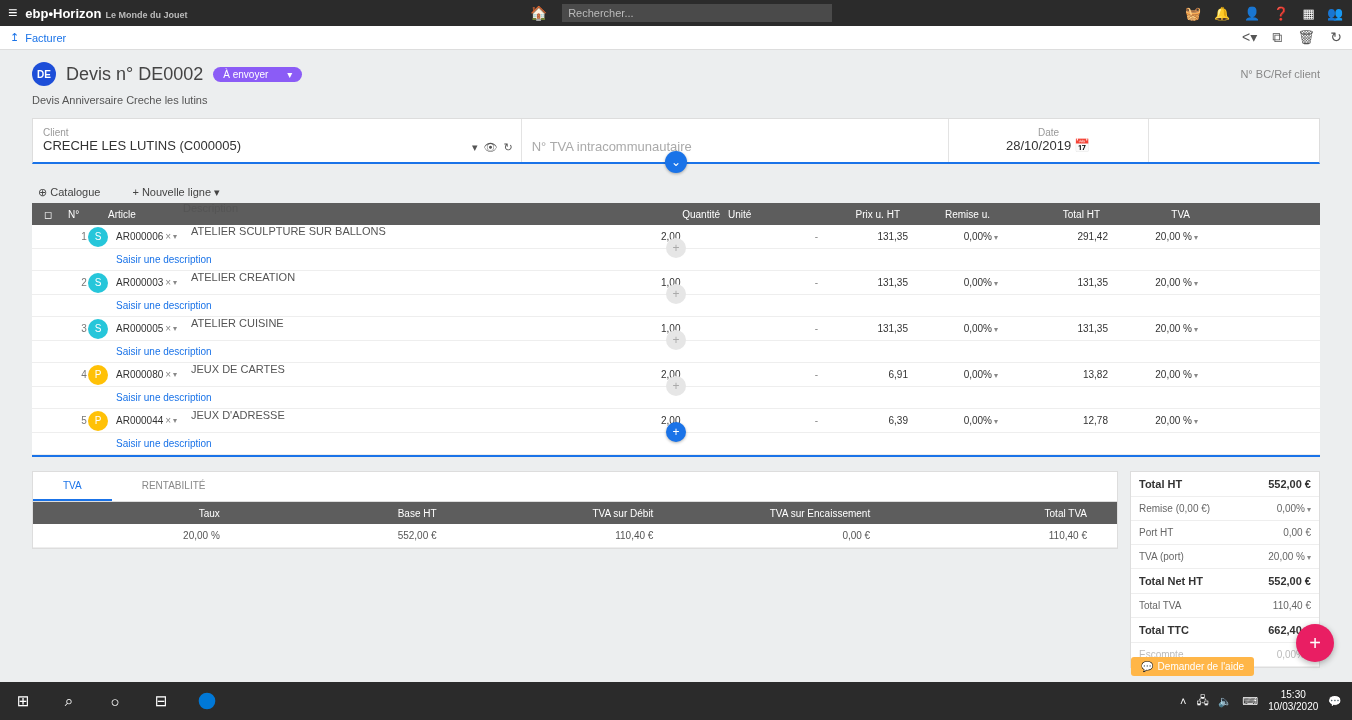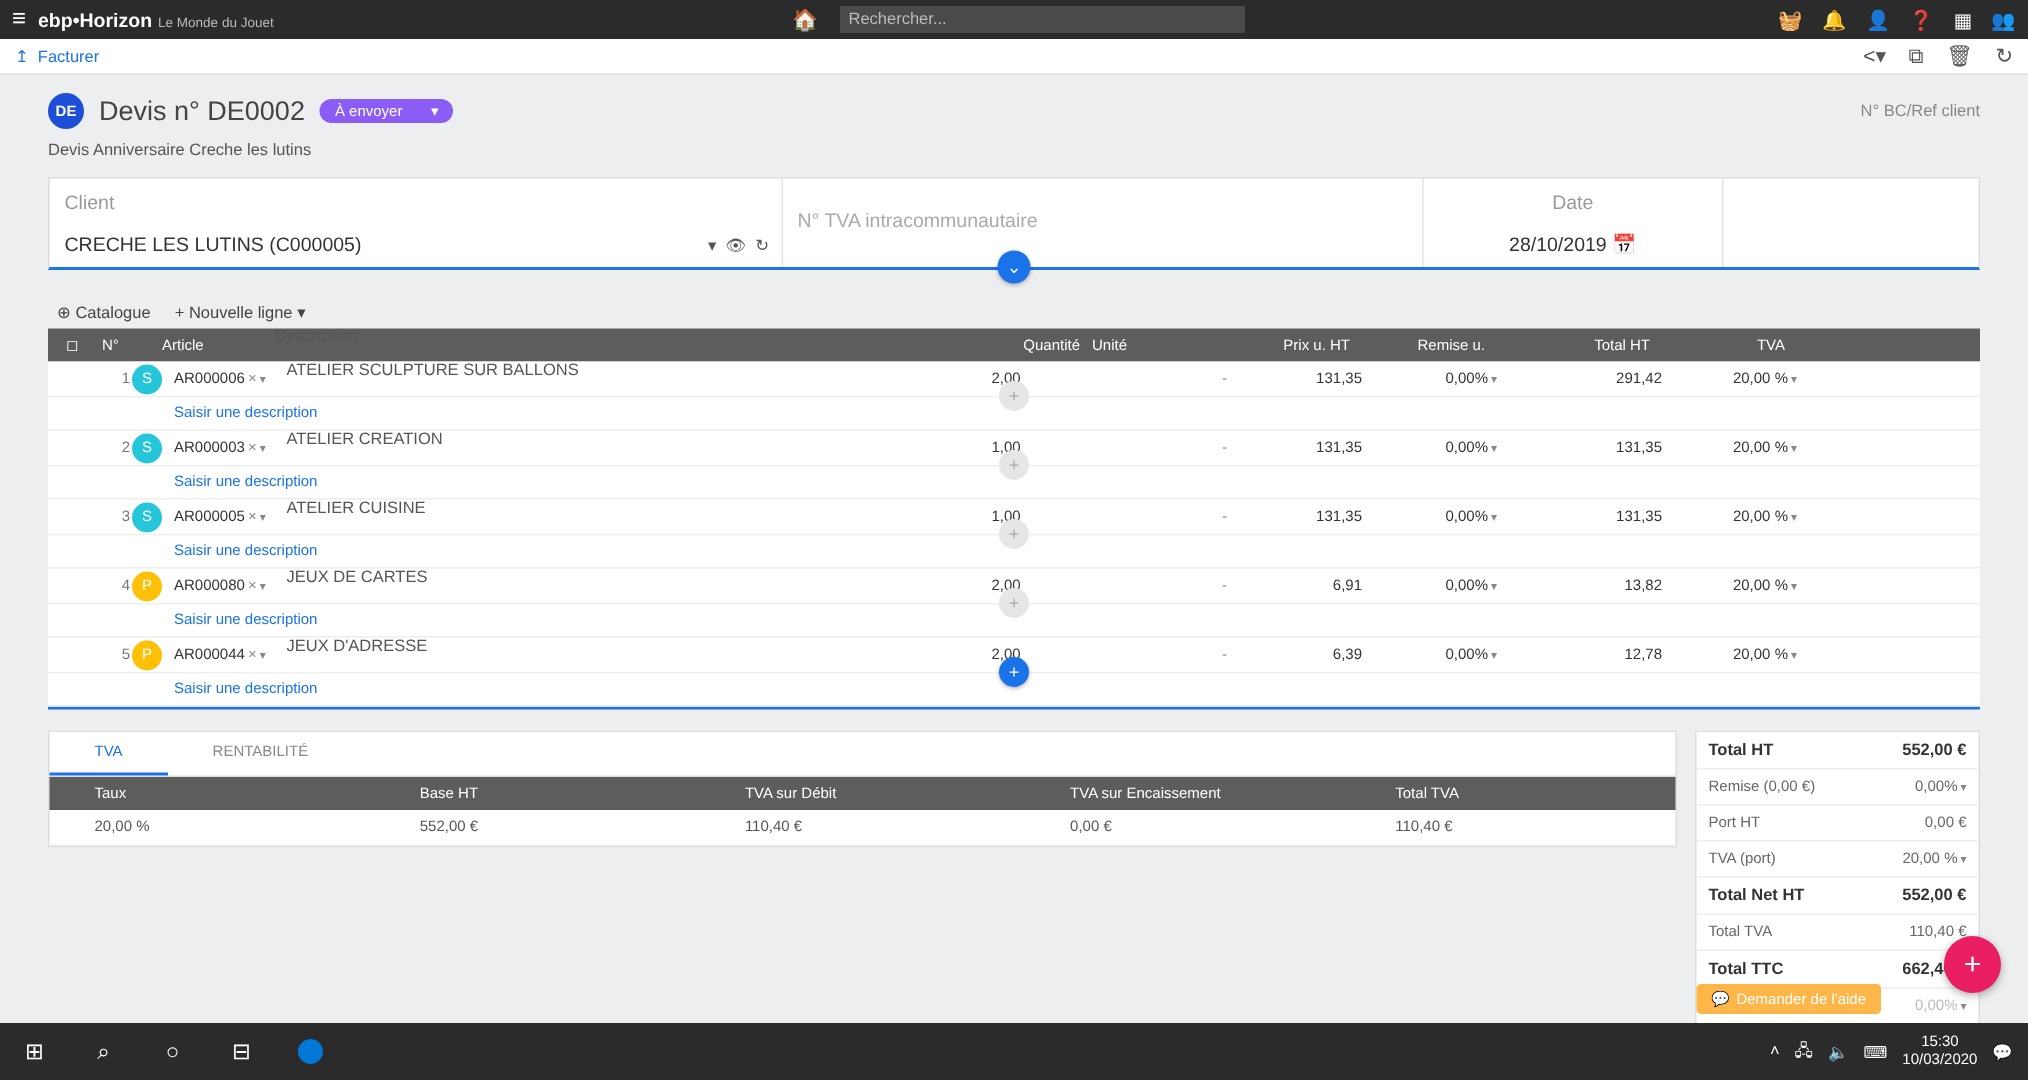--- a/index.html
+++ b/index.html
@@ -1,49 +1,49 @@
 <!DOCTYPE html>
 <html><head>
 <meta charset="utf-8">
 <style>
   *{box-sizing:border-box;margin:0;padding:0;font-family:Arial,Helvetica,sans-serif}
   body{background:#eceeef;overflow:hidden;width:1352px;height:720px;font-size:11px;color:#333}
   .topbar{height:26px;background:#2b2b2b;color:#ddd;display:flex;align-items:center;padding:0 8px;gap:8px}
   .topbar .menu-icon{font-size:16px;cursor:pointer;color:#fff}
   .topbar .brand{font-size:13px;font-weight:bold;color:#fff;display:flex;align-items:baseline;gap:4px}
-  .topbar .brand small{font-size:9px;color:#bbb;font-weight:normal}
+  .topbar .brand small{font-size:9px;color:#bbb;font-weight:bold}
   .topbar .spacer{flex:1}
   .topbar .home{font-size:14px;cursor:pointer;color:#fff;margin-right:6px}
   .topbar .search{background:#4a4a4a;border:none;color:#ddd;width:270px;height:18px;padding:2px 6px;font-size:11px}
   .topbar .search::placeholder{color:#bbb}
   .topbar .right-icons span{color:#fff;margin-left:10px;cursor:pointer;font-size:13px}
   .subbar{height:24px;background:#fff;border-bottom:1px solid #ddd;display:flex;align-items:center;padding:0 10px;gap:6px;color:#1a73e8;font-size:11px}
   .subbar .spacer{flex:1}
   .subbar .ri span{color:#555;font-size:14px;margin-left:12px;cursor:pointer}
   .page{padding:12px 32px 0 32px}
   .titlebar{display:flex;align-items:center;gap:10px;margin-bottom:8px}
   .avatar-de{width:24px;height:24px;border-radius:50%;background:#1d4ed8;color:#fff;display:flex;align-items:center;justify-content:center;font-size:10px;font-weight:bold}
   .titlebar h1{font-size:18px;font-weight:400;color:#444}
   .status-pill{background:#8b5cf6;color:#fff;border-radius:10px;padding:2px 10px;font-size:10px;display:flex;align-items:center;gap:19px}
   .titlebar .spacer{flex:1}
   .titlebar .ref{color:#888;font-size:11px}
   .desc{color:#555;font-size:11px;margin-bottom:12px}
   .card{background:#fff;border:1px solid #ddd;border-bottom:2px solid #1a73e8;display:flex;position:relative}
   .card .col{padding:8px 10px}
   .card .sep{border-right:1px solid #e3e3e3}
-  .card .label{color:#999;font-size:13px;margin-bottom:13px}
+  .card .label{color:#999;font-size:10px;margin-bottom:0}
   .card .val{font-size:13px;color:#333}
   .card .client{flex:0 0 38%;position:relative}
   .card .client .icons{position:absolute;right:8px;bottom:8px;color:#555;font-size:11px;display:flex;gap:6px}
   .card .tva{flex:1}
   .card .tva .placeholder{color:#aaa;font-size:13px}
   .card .date{flex:0 0 200px;text-align:center}
   .card .blank{flex:0 0 170px}
   .expand-btn{position:absolute;left:50%;bottom:-11px;transform:translateX(-50%);width:22px;height:22px;border-radius:50%;background:#1a73e8;color:#fff;display:flex;align-items:center;justify-content:center;cursor:pointer;font-size:12px;box-shadow:0 1px 3px rgba(0,0,0,.3)}
-  .toolbar{margin-top:22px;display:flex;align-items:center;gap:16px;font-size:11px;color:#444;padding:0 6px 4px 6px}
+  .toolbar{margin-top:22px;display:flex;align-items:center;gap:32px;font-size:11px;color:#444;padding:0 6px 4px 6px}
   .toolbar span{cursor:pointer}
   .thead{background:#5d5d5d;color:#fff;height:22px;display:flex;align-items:center;padding:0 8px;font-size:10px}
   .th{padding:0 4px}
   .th.chk{width:24px}
   .th.num{width:40px}
   .th.art{width:75px}
   .th.desc{width:470px}
   .th.qty{width:75px;text-align:right}
   .th.unit{width:90px}
   .th.pu{width:90px;text-align:right}
@@ -76,21 +76,21 @@
   .row-add{position:relative}
   .row-add .plus{position:absolute;left:50%;top:-11px;transform:translateX(-50%);width:20px;height:20px;border-radius:50%;background:#e6e6e6;color:#aaa;display:flex;align-items:center;justify-content:center;cursor:pointer;font-size:12px}
   .plus-active{background:#1a73e8!important;color:#fff!important;box-shadow:0 1px 3px rgba(0,0,0,.3)}
   .grid-wrap{position:relative;border-bottom:2px solid #1a73e8}
   .bottom{display:flex;gap:12px;margin-top:14px;align-items:flex-start}
   .tabs-card{flex:1;background:#fff;border:1px solid #ddd}
   .tabs{display:flex;border-bottom:1px solid #ddd}
   .tab{padding:8px 30px;font-size:10px;color:#888;cursor:pointer;border-bottom:2px solid transparent}
   .tab.active{color:#1a73e8;border-bottom-color:#1a73e8}
   .tvahdr{background:#5d5d5d;color:#fff;height:22px;display:flex;align-items:center;font-size:10px}
-  .tvahdr div,.tvarow div{flex:1;text-align:left;padding:0 30px}
+  .tvahdr div,.tvarow div{flex:1;text-align:right;padding:0 30px}
   .tvarow{height:24px;display:flex;align-items:center;font-size:10px;border-bottom:1px solid #eee;color:#555}
   .totals{width:190px;background:#fff;border:1px solid #ddd;font-size:10px}
   .trow{display:flex;justify-content:space-between;align-items:center;padding:6px 8px;border-bottom:1px solid #eee;color:#666}
   .trow.bold{font-weight:bold;color:#333;font-size:11px}
   .trow .dd{color:#888;font-size:8px;margin-left:2px}
   .fab{position:absolute;right:18px;bottom:58px;width:38px;height:38px;border-radius:50%;background:#e91e63;color:#fff;display:flex;align-items:center;justify-content:center;font-size:20px;cursor:pointer;box-shadow:0 2px 6px rgba(0,0,0,.3)}
   .help-btn{position:absolute;right:98px;bottom:44px;background:#ffb648;color:#fff;padding:4px 10px;border-radius:3px;font-size:10px;display:flex;align-items:center;gap:4px;cursor:pointer}
   .taskbar{position:absolute;bottom:0;left:0;right:0;height:38px;background:#2b2b2b;display:flex;align-items:center;color:#fff}
   .taskbar .tb{width:46px;height:38px;display:flex;align-items:center;justify-content:center;font-size:15px;cursor:pointer}
   .taskbar .tb.edge svg{width:20px;height:20px}

